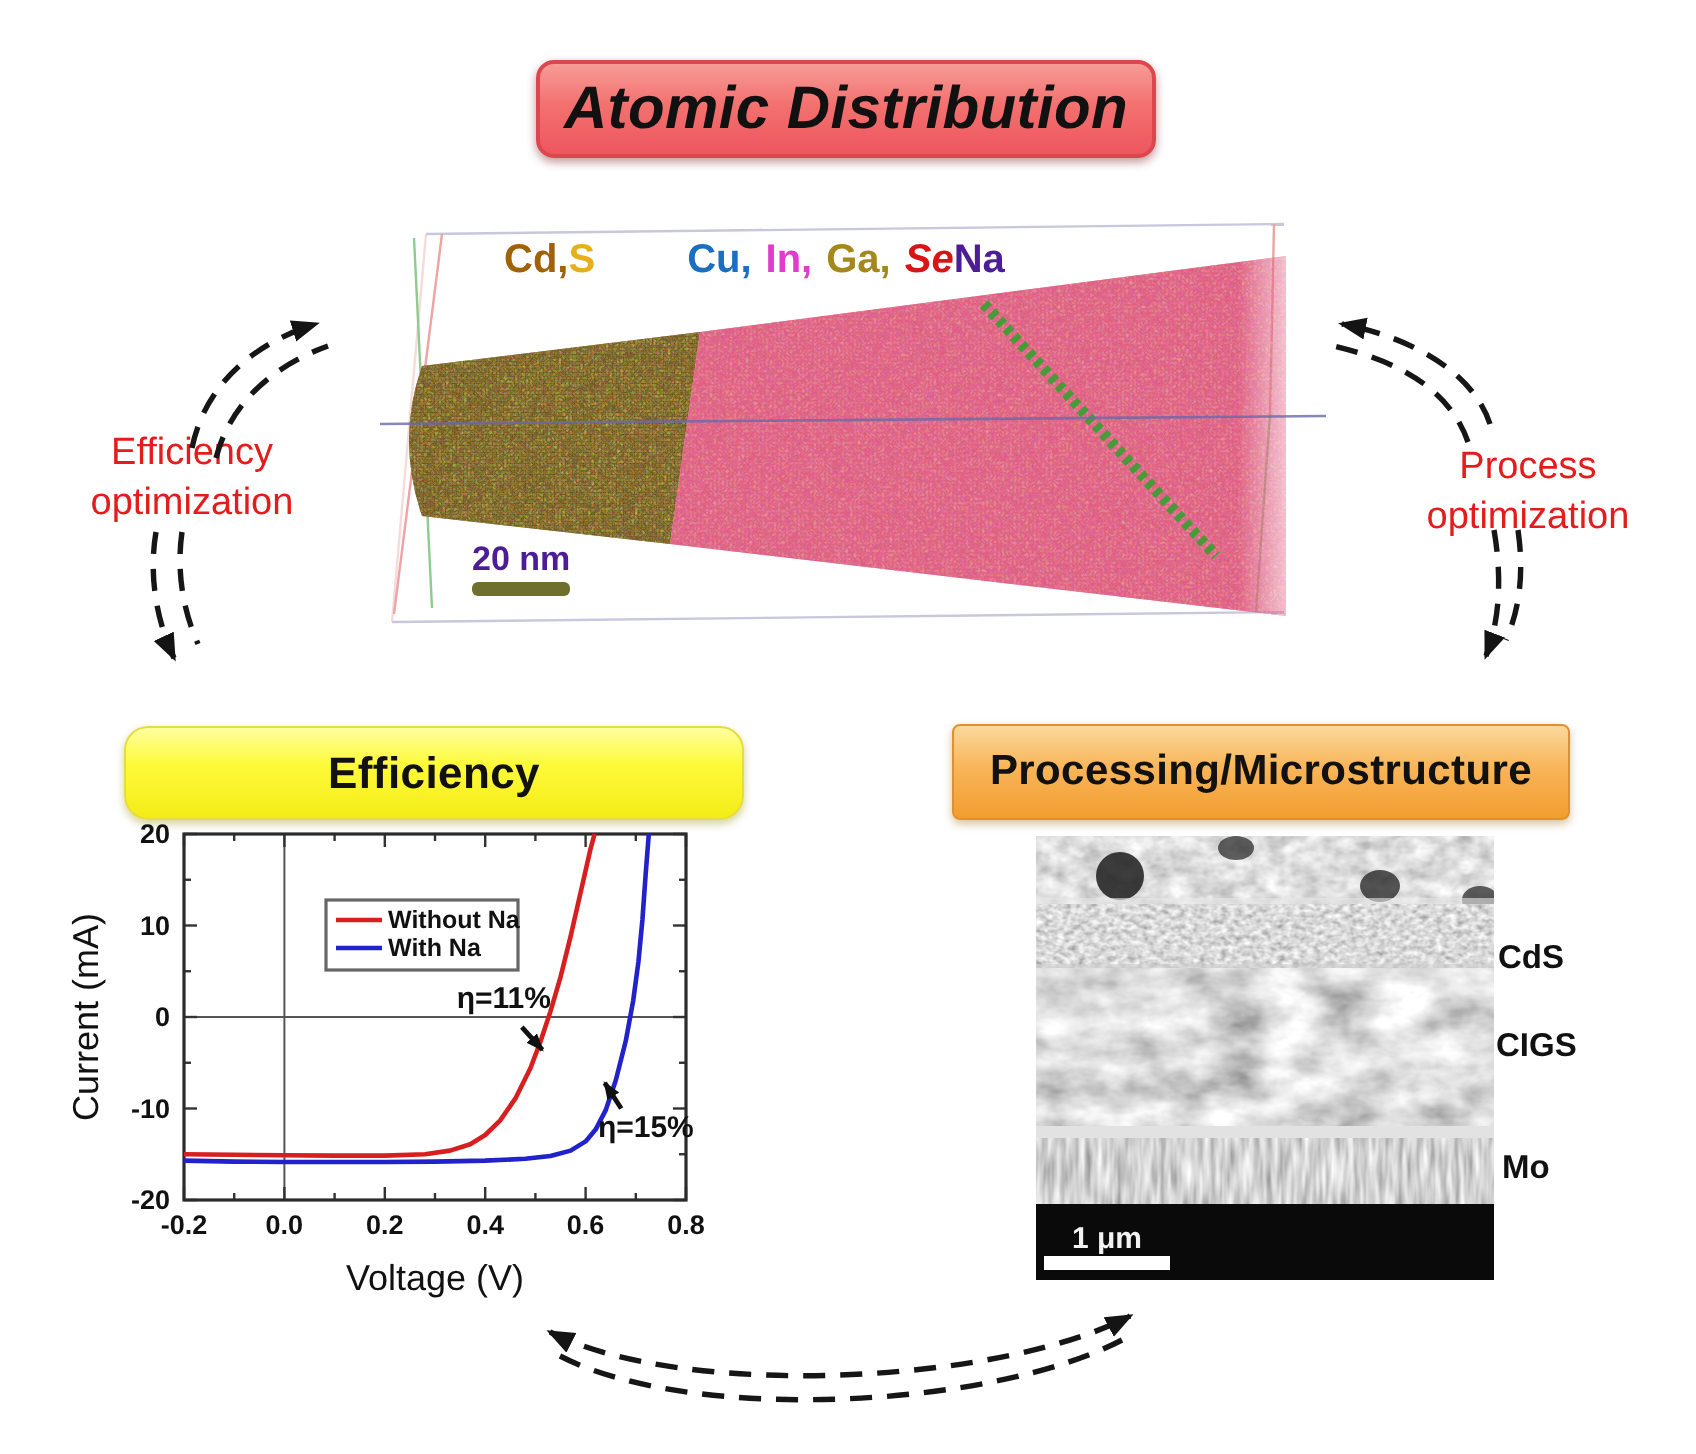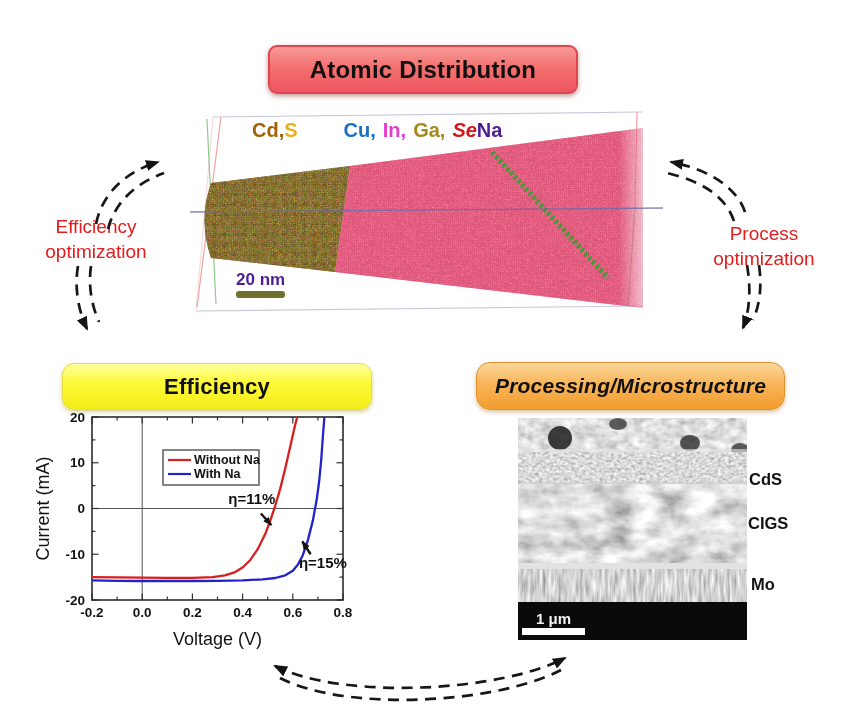--- a/index.html
+++ b/index.html
@@ -1,28 +1,28 @@
 <!DOCTYPE html>
 <html><head>
 <meta charset="utf-8">
 <style>
   html,body{margin:0;padding:0;background:#fff;}
   body{font-family:"Liberation Sans",sans-serif;}
   .page{position:relative;width:848px;height:727px;background:#ffffff;overflow:hidden;}
   .box{position:absolute;display:flex;align-items:center;justify-content:center;
        font-weight:bold;color:#111;letter-spacing:.2px;}
-  .box-red{left:268px;top:45px;width:306px;height:45px;font-size:24px;
+  .box-red{left:268px;top:30px;width:306px;height:45px;font-size:30px;
        background:linear-gradient(180deg,#f79b97 0%,#f3716f 45%,#ee5660 100%);
-       border:2px solid #dc464d;border-radius:9px;box-shadow:0 2px 5px rgba(120,20,25,.45);}
+       border:2px solid #dc464d;border-radius:9px;box-shadow:0 2px 5px rgba(120,20,25,.45);font-style:italic;}
   .box-yellow{left:62px;top:363px;width:308px;height:45px;font-size:22px;
        background:linear-gradient(180deg,#ffffa0 0%,#fdfa3a 40%,#f4ec18 100%);
        border:1px solid #e4dc40;border-radius:12px;box-shadow:0 2px 4px rgba(150,140,0,.4);}
   .box-orange{left:476px;top:362px;width:307px;height:46px;font-size:21px;
        background:linear-gradient(180deg,#fbd89b 0%,#f8b559 45%,#f29d2e 100%);
-       border:1px solid #e0912d;border-radius:14px;box-shadow:0 2px 4px rgba(160,100,10,.4);font-style:italic;}
+       border:1px solid #e0912d;border-radius:4px;box-shadow:0 2px 4px rgba(160,100,10,.4);}
   #apt-svg{position:absolute;left:185px;top:105px;}
   #elements-row{position:absolute;left:252px;top:119px;display:flex;align-items:baseline;
        font-size:20px;font-weight:bold;white-space:nowrap;}
   #apt-scale{position:absolute;left:236px;top:270px;font-size:17px;font-weight:bold;color:#4c1d95;}
   #apt-scale .bar{width:49px;height:7px;background:#70702e;border-radius:3px;margin-top:1px;}
   .cycle-label{position:absolute;color:#e41c1c;font-size:19px;line-height:1.33;text-align:center;font-weight:500;}
   #label-left{left:20px;top:214px;width:152px;}
   #label-right{left:692px;top:221px;width:144px;}
   #iv-chart{position:absolute;left:35px;top:408px;}
   #sem-svg{position:absolute;left:518px;top:418px;}

